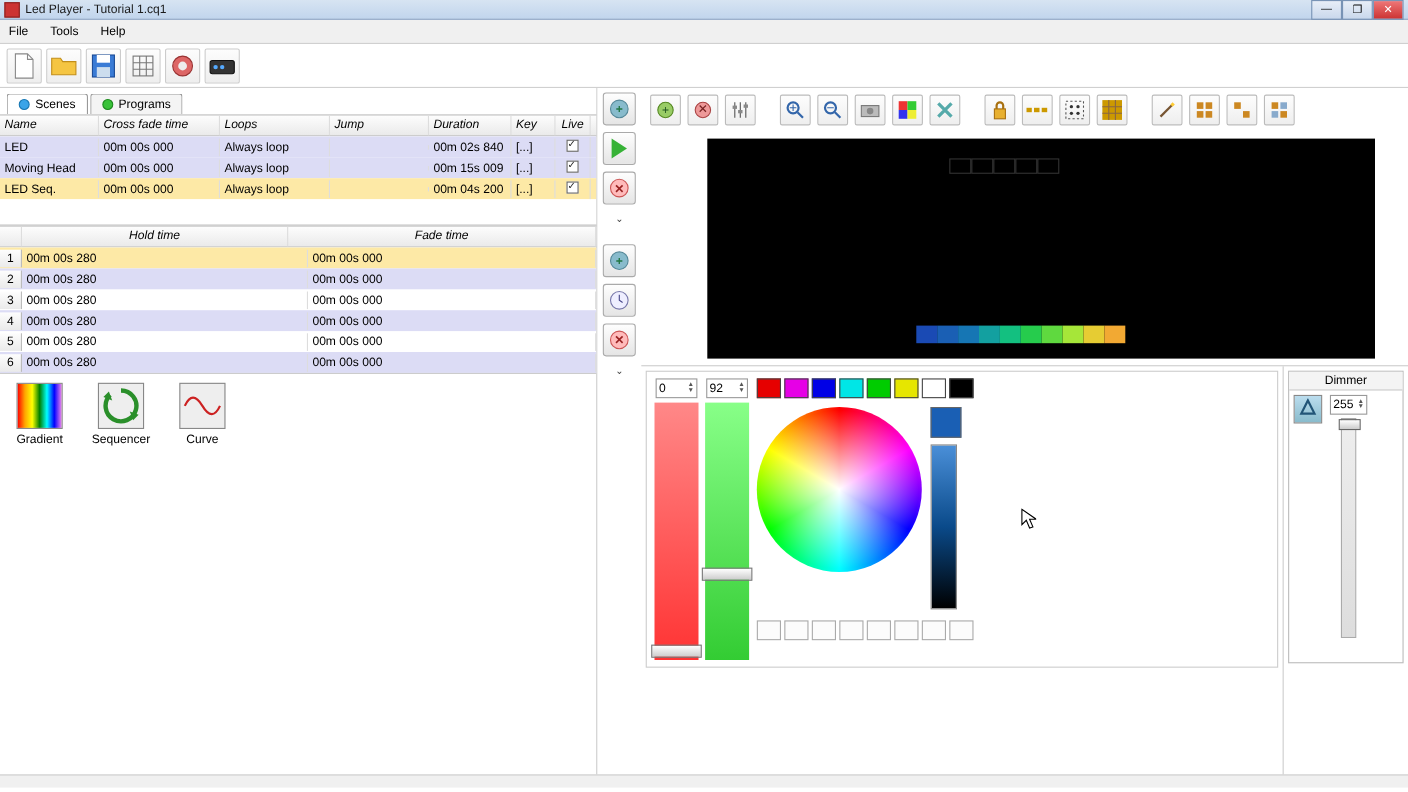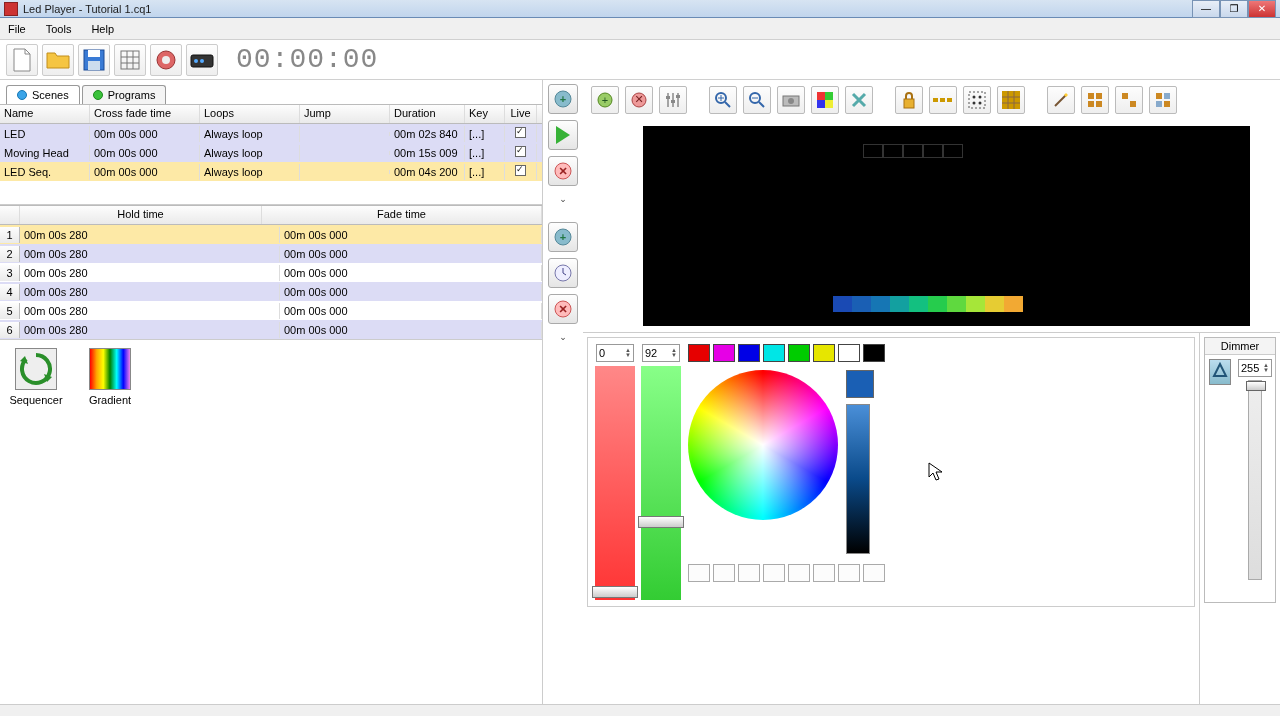--- a/index.html
+++ b/index.html
@@ -24,21 +24,21 @@
 .mid-ctrl { width: 40px; display: flex; flex-direction: column; align-items: center; gap: 6px; padding-top: 4px; }
 .right { flex: 1; display: flex; flex-direction: column; }
 
 .tabs { height: 24px; display: flex; align-items: flex-end; padding: 0 6px; background: #fff; }
 .tab { padding: 3px 10px; border: 1px solid #999; border-bottom: none; border-radius: 3px 3px 0 0; background: #f4f4f4; display: flex; align-items: center; gap: 5px; margin-right: 2px; }
 .tab.active { background: #fff; }
 .dot { width: 10px; height: 10px; border-radius: 50%; }
 .dot.blue { background: #3aa4e8; border: 1px solid #1777b3; }
 .dot.green { background: #3ac23a; border: 1px solid #1d8a1d; }
 
-.grid-head { display: flex; background: linear-gradient(#fdfdfd,#eaeaea); border-top: 1px solid #bbb; border-bottom: 1px solid #bbb; height: 20px; }
+.grid-head { display: flex; background: linear-gradient(#fdfdfd,#eaeaea); border-top: 1px solid #bbb; border-bottom: 1px solid #bbb; height: 20px; font-style: italic; }
 .grid-head .col, .grid-row .col { padding: 2px 4px; border-right: 1px solid #ddd; overflow: hidden; white-space: nowrap; }
 .scenes .col.name { width: 90px; }
 .scenes .col.cross { width: 110px; }
 .scenes .col.loops { width: 100px; }
 .scenes .col.jump { width: 90px; }
 .scenes .col.dur { width: 75px; }
 .scenes .col.key { width: 40px; }
 .scenes .col.live { width: 32px; text-align: center; }
 .grid-body { background: #fff; }
 .grid-row { display: flex; height: 19px; align-items: center; }
@@ -91,21 +91,21 @@
 .swatch-row { display: flex; gap: 3px; }
 .sw { width: 22px; height: 18px; border: 1px solid #444; }
 .wheel-row { display: flex; gap: 8px; margin-top: 4px; }
 .wheel { width: 150px; height: 150px; border-radius: 50%; background: conic-gradient(red,magenta,blue,cyan,lime,yellow,red); position: relative; }
 .wheel::after { content: ""; position: absolute; inset: 0; border-radius: 50%; background: radial-gradient(circle,#fff 0%,transparent 68%); }
 .value-bar { width: 24px; height: 150px; background: linear-gradient(#4a8fd8,#0a4a8a,#000); border: 1px solid #888; }
 .big-sw { width: 28px; height: 28px; background: #1a5fb4; border: 1px solid #666; }
 .empty-row { display: flex; gap: 3px; margin-top: 6px; }
 .empty-sw { width: 22px; height: 18px; border: 1px solid #aaa; background: #fcfcfc; }
 
-.dimmer-panel { width: 81px; border-left: 1px solid #ccc; padding: 4px; }
+.dimmer-panel { width: 114px; border-left: 1px solid #ccc; padding: 4px; }
 .dimmer-box { border: 1px solid #bbb; height: 266px; }
 .dimmer-head { text-align: center; padding: 2px; border-bottom: 1px solid #ccc; background: #f4f4f4; }
 .dimmer-body { display: flex; padding: 4px; gap: 7px; }
 .dimmer-icon { width: 26px; height: 26px; border: 1px solid #888; background: linear-gradient(#bde,#8bc); display:flex; align-items:center; justify-content:center; }
 .dim-slider-area { display: flex; flex-direction: column; align-items: center; gap: 3px; }
 .dim-track { width: 14px; height: 200px; background: linear-gradient(#eee,#ddd); border: 1px solid #aaa; position: relative; }
 .dim-thumb { position: absolute; top: 0; left: -3px; width: 20px; height: 10px; background: linear-gradient(#fff,#ccc); border: 1px solid #666; }
 
 .statusbar { height: 12px; background: #f0f0f0; border-top: 1px solid #ccc; }
 svg { display: block; }
@@ -164,21 +164,20 @@
         <circle cx="11" cy="11" r="4" fill="#eee"></circle>
       </svg>
     </div>
   <div class="tb-btn">
       <svg width="24" height="18" viewBox="0 0 24 18">
         <rect x="1" y="4" width="22" height="12" rx="2" fill="#333" stroke="#111"></rect>
         <circle cx="6" cy="10" r="2" fill="#5af"></circle>
         <circle cx="12" cy="10" r="2" fill="#5af"></circle>
       </svg>
     </div>
-  <div class="timer">00:00:00</div>
 </div>
 
 <div class="content">
 
   <div class="left">
     <div class="tabs">
       <div class="tab active">
           <span class="dot blue"></span>
           <span>Scenes</span>
         </div>
@@ -264,32 +263,40 @@
           <div class="grid-row alt">
             <div class="col idx">6</div>
             <div class="col fade">00m 00s 280</div>
             <div class="col hold">00m 00s 000</div>
           </div>
         </div>
     </div>
 
     <div class="presets-area">
       <div class="preset-item">
+        <div class="preset-thumb" style="background:linear-gradient(90deg,red,orange,yellow,green,cyan,blue,violet);"></div>
+        <div>Gradient</div>
+      </div>
+      <div class="preset-item">
         <div class="preset-thumb">
             <svg width="34" height="34" viewBox="0 0 34 34">
               <path d="M17 3a14 14 0 1 1-9.9 4.1" fill="none" stroke="#2a8f2a" stroke-width="4"></path>
               <path d="M6 4l3 8-8-3z" fill="#2a8f2a"></path>
               <path d="M28 30l-3-8 8 3z" fill="#2a8f2a"></path>
             </svg>
           </div>
         <div>Sequencer</div>
       </div>
       <div class="preset-item">
-        <div class="preset-thumb" style="background:linear-gradient(90deg,red,orange,yellow,green,cyan,blue,violet);"></div>
-        <div>Gradient</div>
+        <div class="preset-thumb">
+            <svg width="36" height="30" viewBox="0 0 36 30">
+              <path d="M2 15 Q 9 0 18 15 T 34 15" fill="none" stroke="#c22" stroke-width="2"></path>
+            </svg>
+          </div>
+        <div>Curve</div>
       </div>
     </div>
   </div>
 
   <div class="mid-ctrl">
     <div class="mid-btn">
         <svg width="20" height="20">
           <circle cx="10" cy="10" r="8" fill="#8bc" stroke="#589"></circle>
           <text x="10" y="14" text-anchor="middle" fill="#274" font-size="14" font-weight="bold">+</text>
         </svg>

